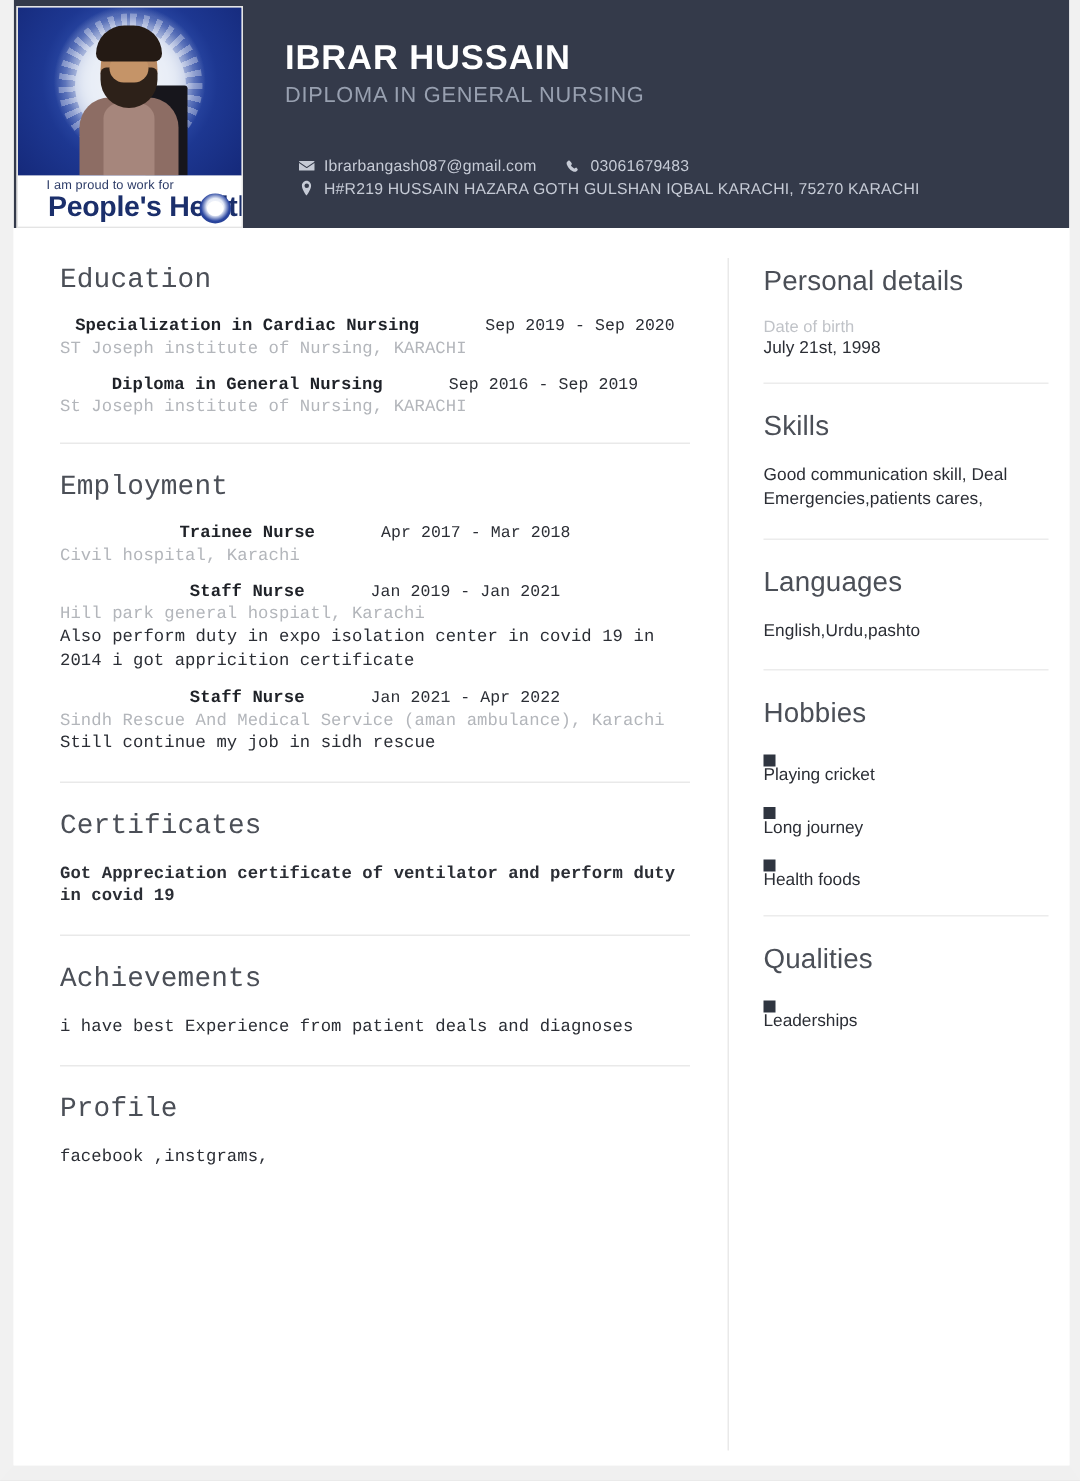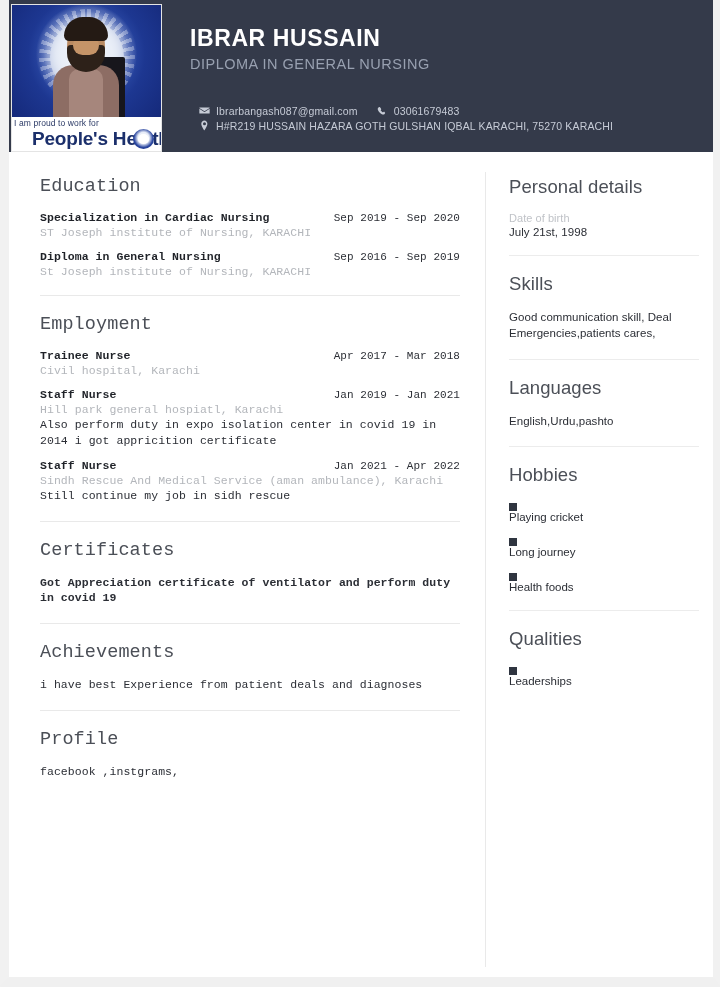--- a/index.html
+++ b/index.html
@@ -157,21 +157,21 @@
   .photo-caption {
     position: absolute;
     left: 0;
     top: 112px;
     width: 149px;
     height: 34px;
     background: #ffffff;
   }
   .cap-line1 {
     position: absolute;
-    left: 2px;
+    left: 19px;
     top: 1px;
     font-size: 8.5px;
     color: #2b3a66;
     letter-spacing: .1px;
     white-space: nowrap;
   }
   .cap-line2 {
     position: absolute;
     left: 20px;
     top: 11px;
@@ -289,21 +289,21 @@
   .hr-r {
     height: 1px;
     background: #ececec;
     margin: 17px 0 17px 0;
   }
 
   .entry { margin-bottom: 11px; }
   .entry:last-child { margin-bottom: 0; }
   .entry-head {
     display: flex;
-    justify-content: space-between;
+    justify-content: center;
     align-items: baseline;
   }
   .entry-title {
     font-size: 11.5px;
     font-weight: bold;
     color: #1f2228;
     letter-spacing: .05px;
   }
   .entry-date {
     font-size: 11px;

